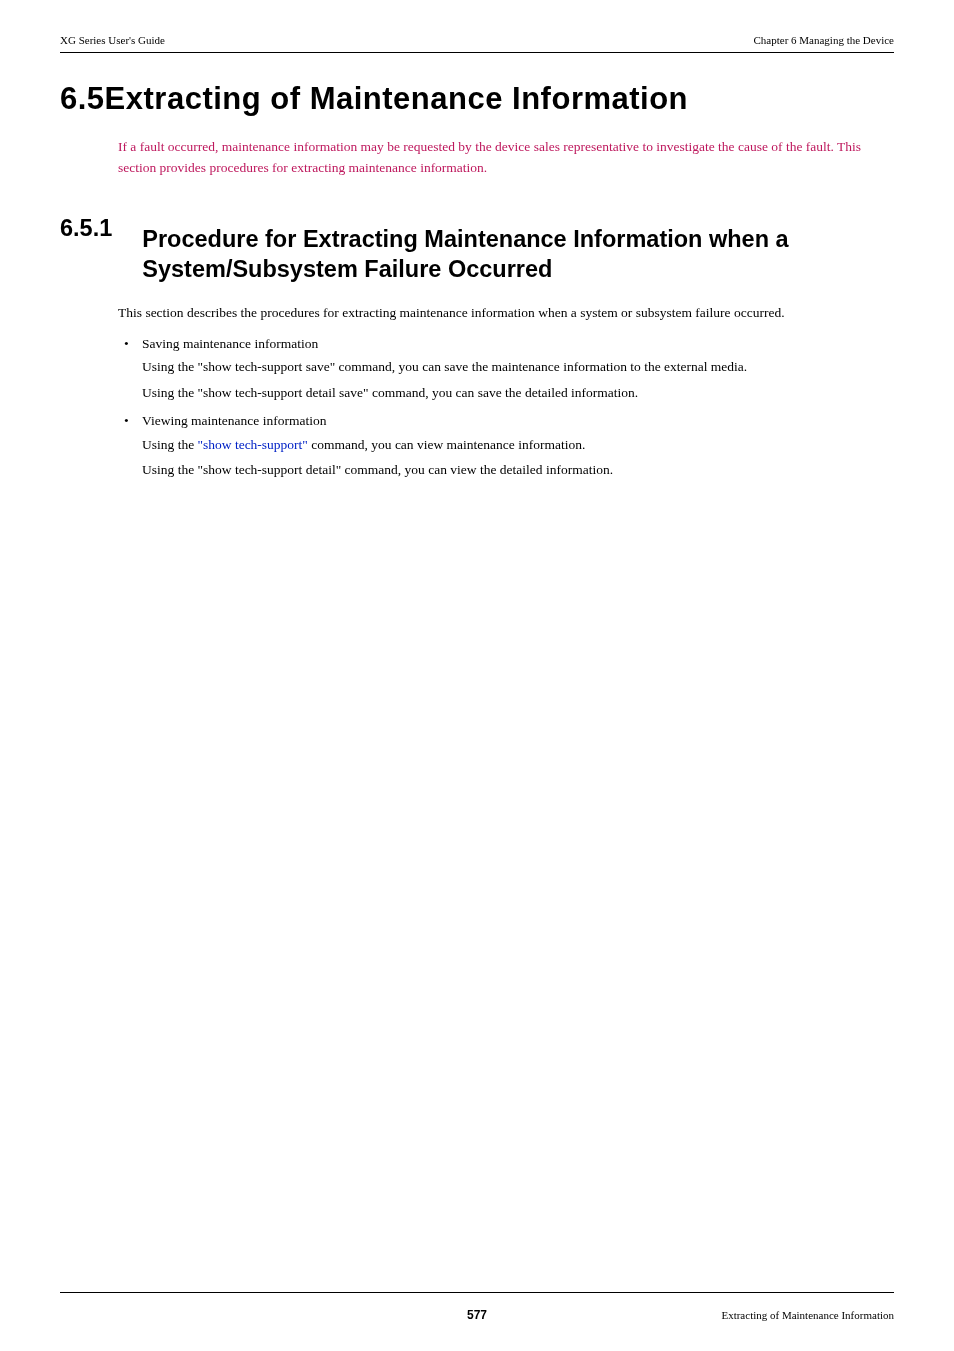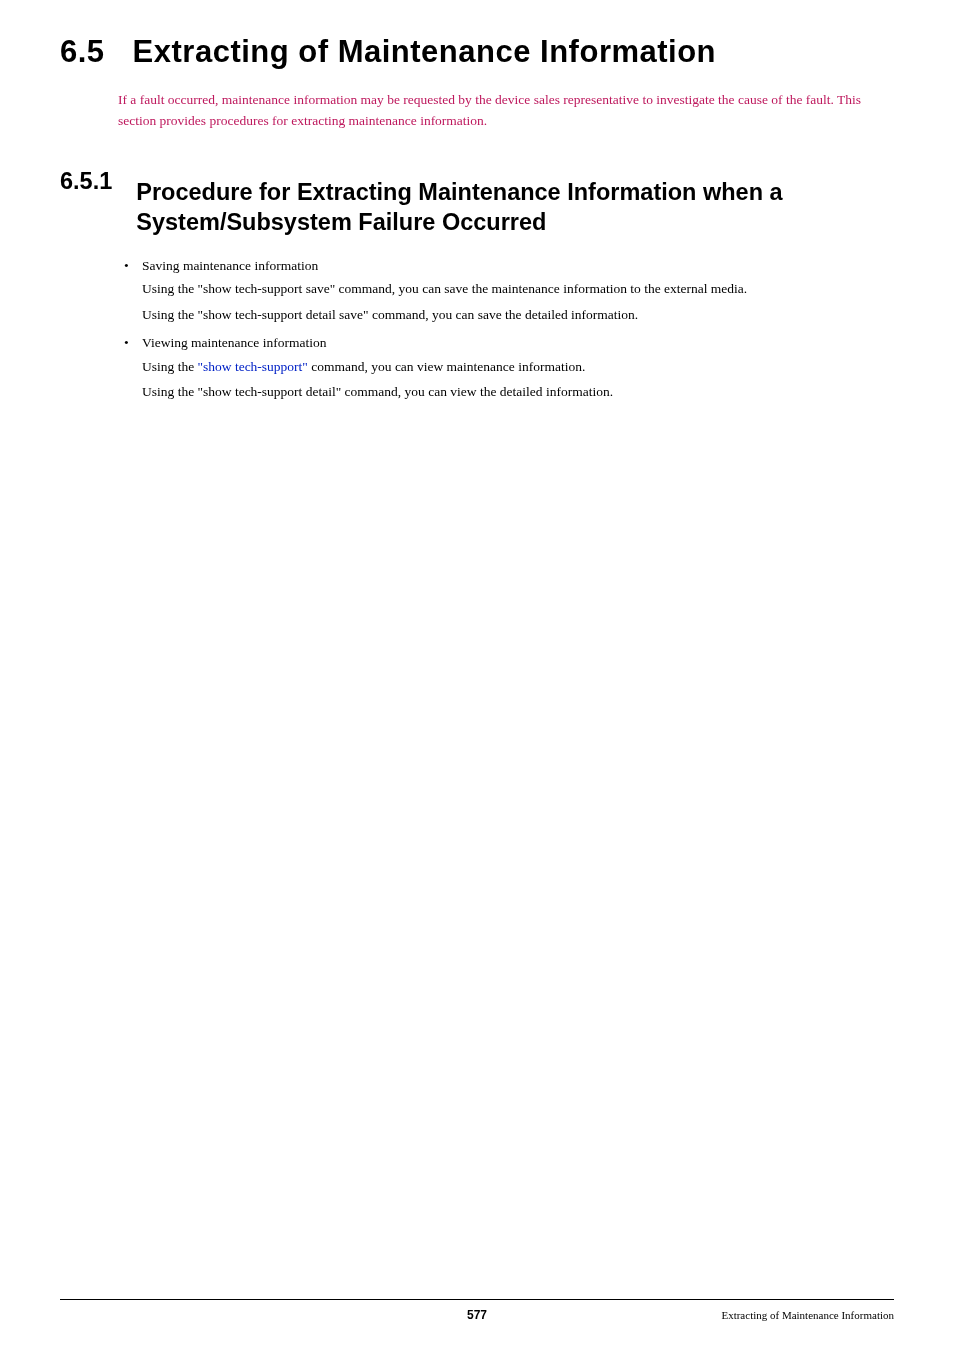--- a/index.html
+++ b/index.html
@@ -28,38 +28,37 @@
     margin-bottom: 28px;
   }
   .h1 {
     font-family: Arial, Helvetica, sans-serif;
     font-weight: 900;
     font-stretch: condensed;
     font-size: 31px;
     letter-spacing: 0.5px;
     margin: 0 0 20px 0;
     display: flex;
-    gap: 28px;
   }
   .h1 .h1-num { flex: 0 0 auto; }
   .h1 .h1-txt { flex: 1 1 auto; }
   .intro {
     font-size: 13.5px;
     line-height: 1.55;
     margin: 0 0 34px 58px;
     color: #be185d;
   }
   .h2 {
     font-family: Arial, Helvetica, sans-serif;
     font-weight: 700;
     font-size: 23.5px;
     line-height: 1.3;
     margin: 0 0 18px 0;
     display: flex;
-    gap: 24px;
+    gap: 30px;
   }
   .h2 .h2-num { flex: 0 0 auto; }
   .h2 .h2-txt { flex: 1 1 auto; margin-top: 11px; }
   .body-indent { margin-left: 58px; }
   .para {
     font-size: 13.5px;
     line-height: 1.55;
     margin: 0 0 10px 0;
   }
   ul.bullets {
@@ -84,53 +83,58 @@
     display: block;
     line-height: 1.9;
   }
   .link { color: #0021c6; }
   .footer {
     position: absolute;
     left: 60px;
     right: 60px;
     bottom: 30px;
     border-top: 1px solid #000;
-    padding-top: 9px;
+    padding-top: 16px;
     display: flex;
     align-items: center;
     font-size: 11px;
   }
   .footer .page-num {
     position: absolute;
     left: 50%;
     transform: translateX(-50%);
     font-weight: bold;
     font-family: Arial, Helvetica, sans-serif;
     font-size: 12px;
   }
   .footer .footer-right { margin-left: auto; }
 </style>
 </head>
 <body>
 
 <div class="page">
+  <div class="header-row">
+    <span>XG Series User's Guide</span>
+    <span>Chapter 6 Managing the Device</span>
+  </div>
 
   <h1 class="h1">
     <span class="h1-num">6.5</span>
     <span class="h1-txt">Extracting of Maintenance Information</span>
   </h1>
 
   <p class="intro">If a fault occurred, maintenance information may be requested by the device sales representative to investigate the cause of the fault. This section provides procedures for extracting maintenance information.</p>
 
   <h2 class="h2">
     <span class="h2-num">6.5.1</span>
     <span class="h2-txt">Procedure for Extracting Maintenance Information when a System/Subsystem Failure Occurred</span>
   </h2>
 
   <div class="body-indent">
+    <p class="para">This section describes the procedures for extracting maintenance information when a system or subsystem failure occurred.</p>
 
     <ul class="bullets">
       <li>
         <span>Saving maintenance information</span>
         <span class="sub">Using the "show tech-support save" command, you can save the maintenance information to the external media.</span>
         <span class="sub">Using the "show tech-support detail save" command, you can save the detailed information.</span>
       </li>
       <li>
         <span>Viewing maintenance information</span>
         <span class="sub">

